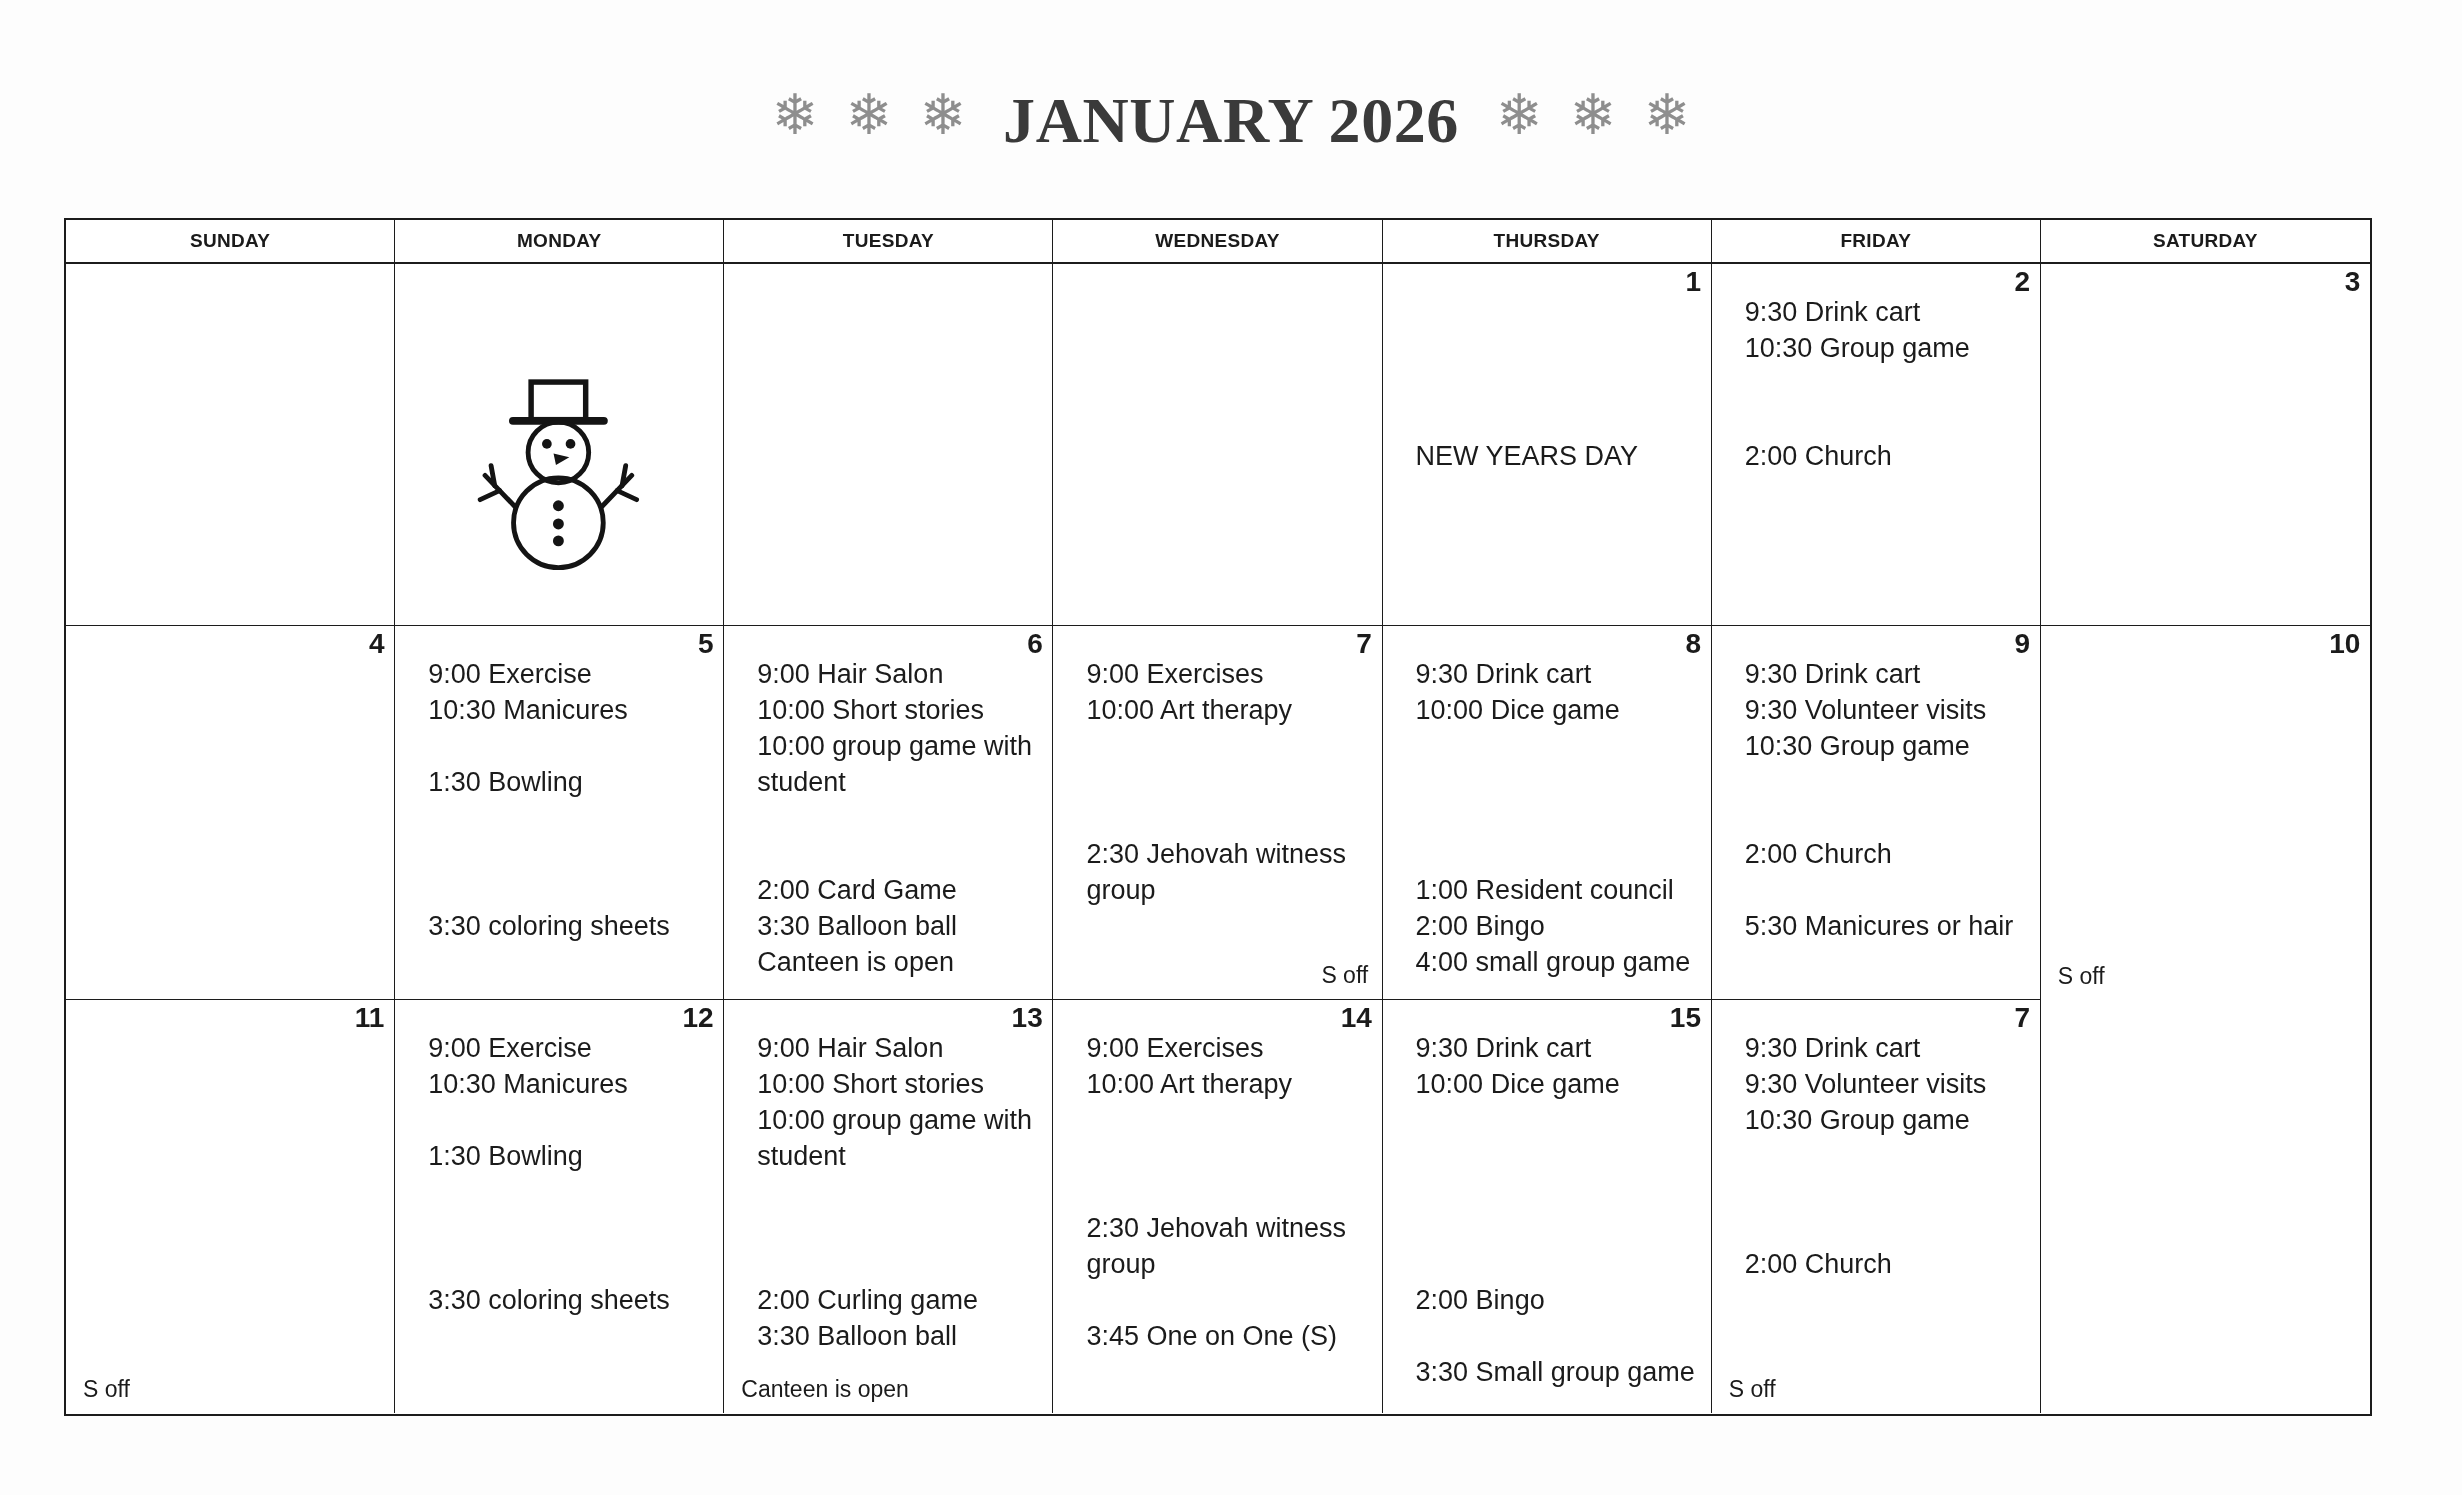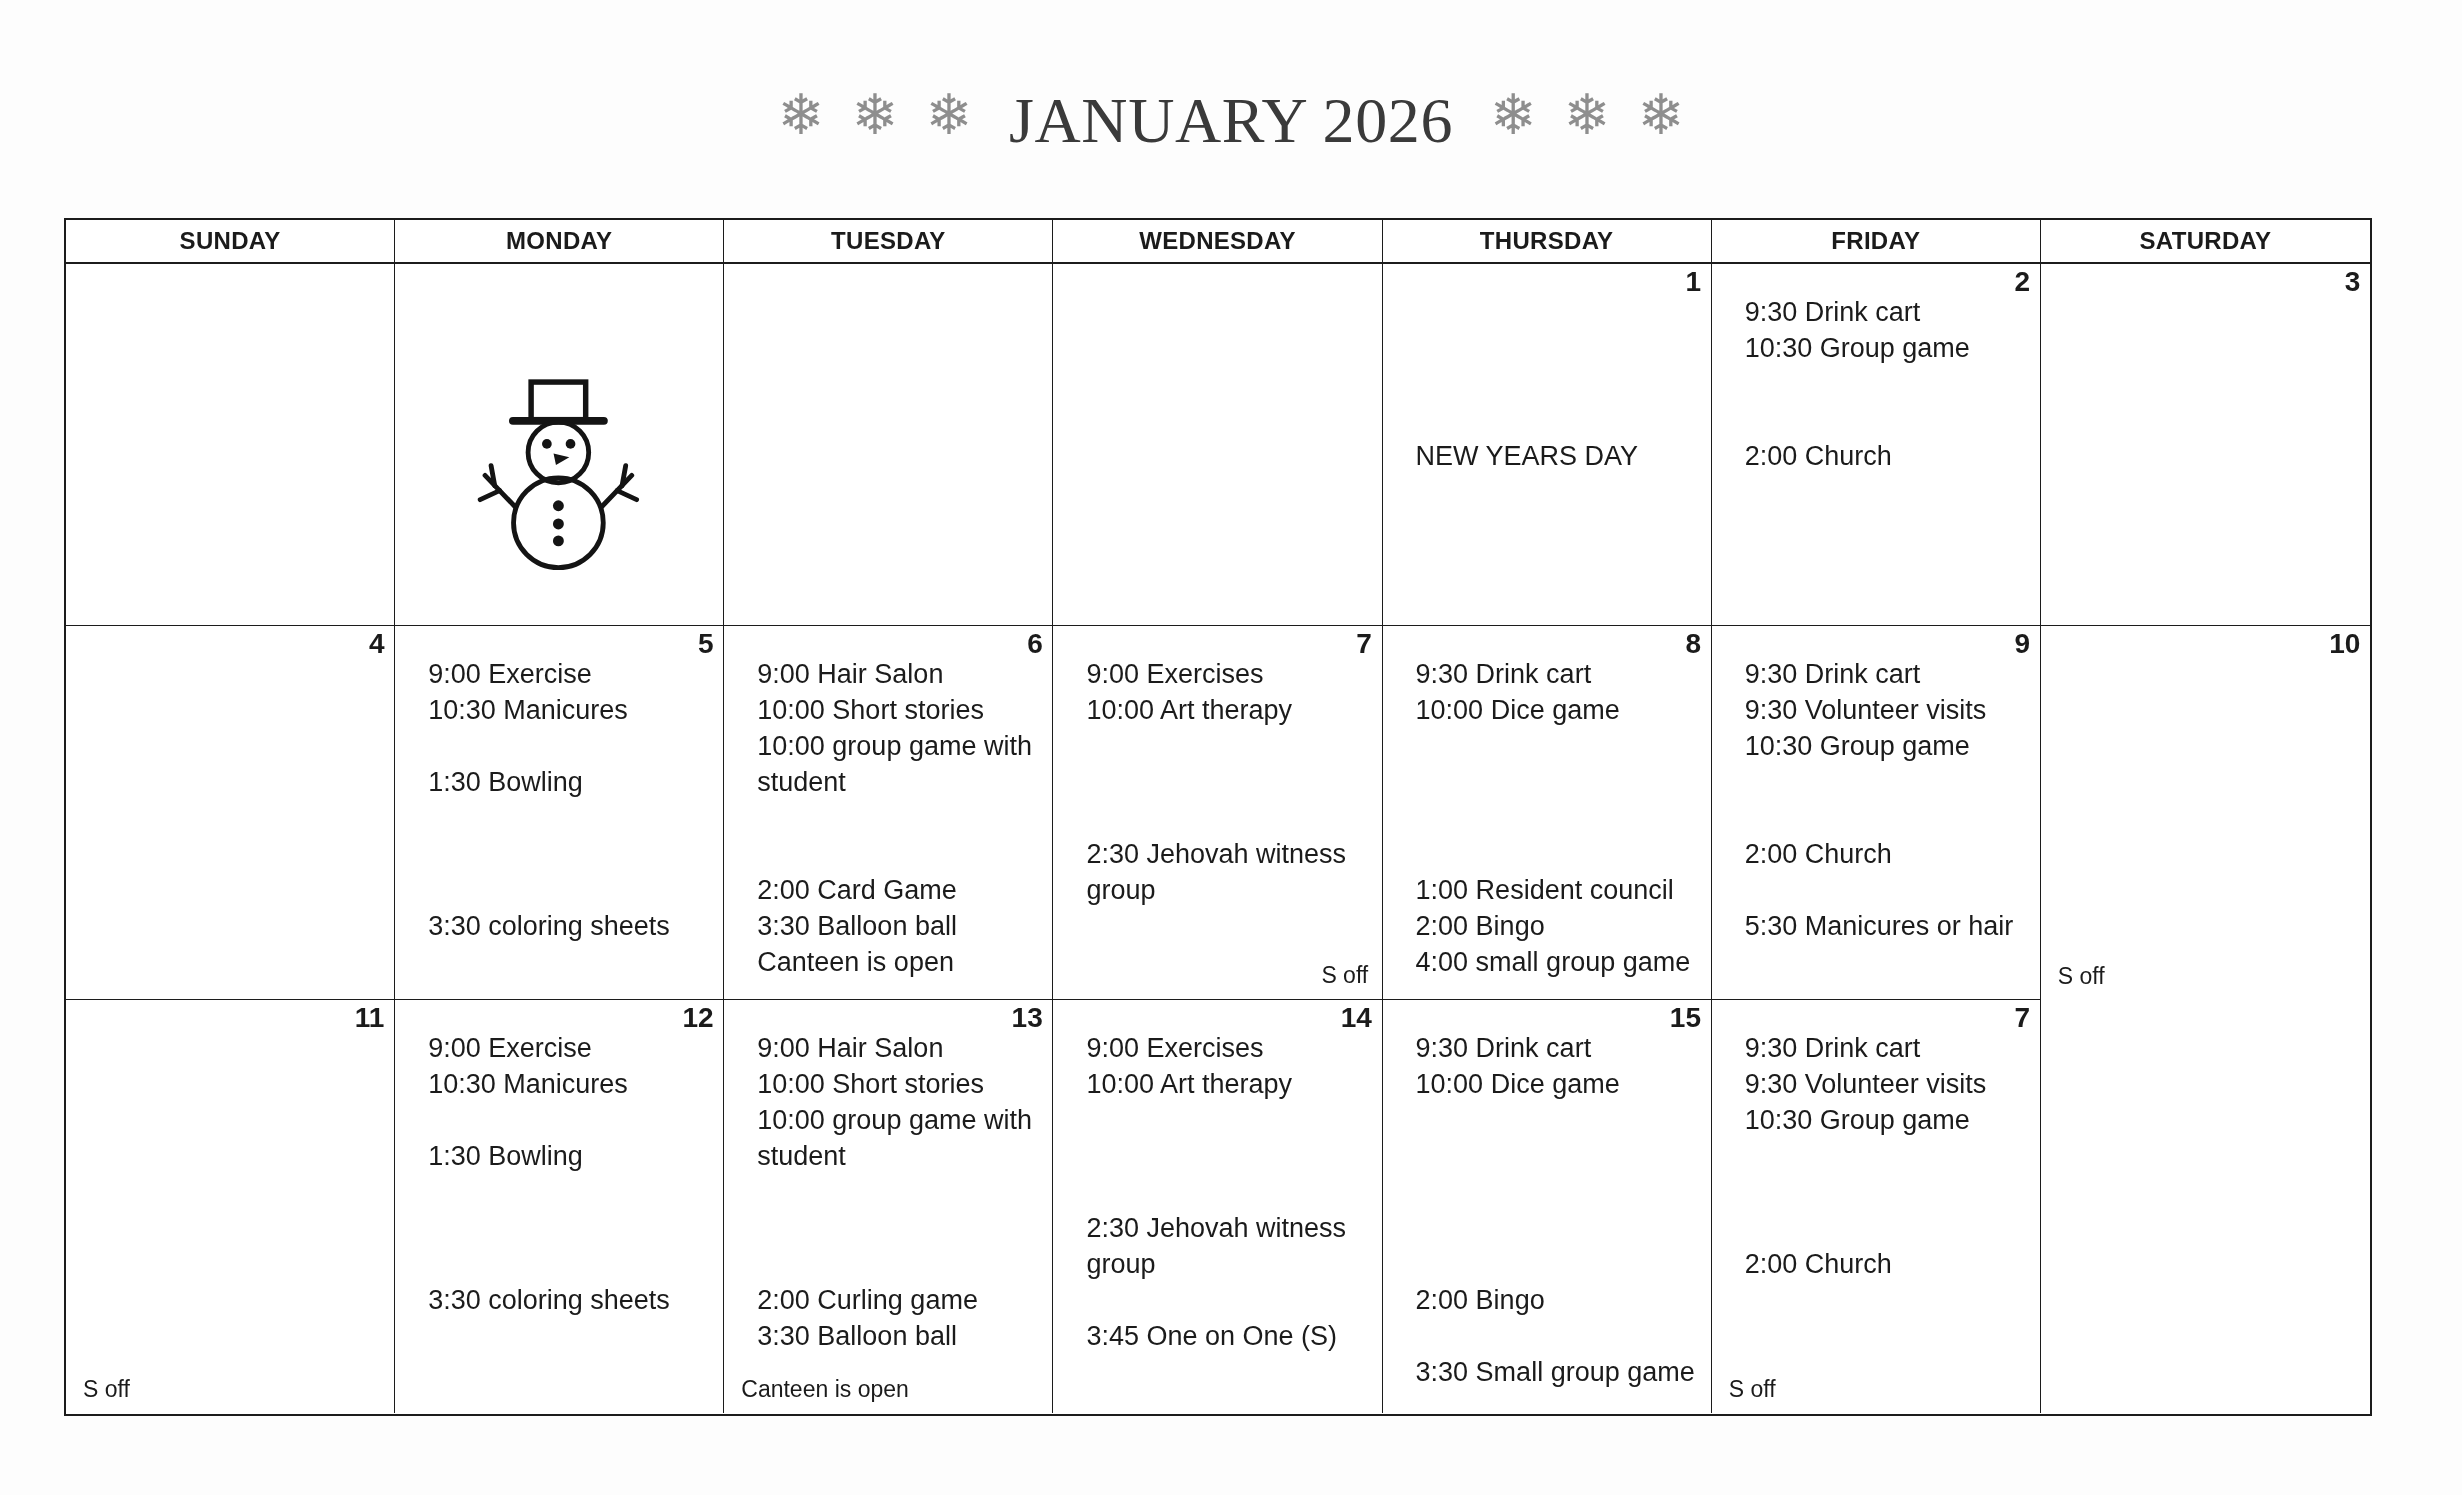--- a/index.html
+++ b/index.html
@@ -3,31 +3,31 @@
 <meta charset="utf-8">
 <style>
   html,body{margin:0;padding:0;background:#ffffff;}
   .page{position:relative;width:2462px;height:1495px;background:#fdfdfd;overflow:hidden;
         font-family:"Liberation Sans",sans-serif;color:#1b1b1b;}
 
   
   .title-bar{position:absolute;top:84px;left:0;width:100%;
              display:flex;justify-content:center;align-items:center;gap:27px;}
   .flake{font-size:56px;line-height:1;color:#8e8e8e;transform:translateY(-6px);}
-  .month-title{font-family:"Liberation Serif",serif;font-weight:400;font-size:64px;
+  .month-title{font-family:"Liberation Serif",serif;font-weight:700;font-size:64px;
                color:#3a3a3a;letter-spacing:0.6px;margin:0 9.7px;white-space:nowrap;}
 
   
   .cal{position:absolute;left:64px;top:218px;width:2308px;height:1198px;
        box-sizing:border-box;border:2.4px solid #1c1c1c;background:#fff;
        display:grid;grid-template-columns:repeat(7,1fr);
        grid-template-rows:44px 362px 374px 413px;}
   .hcell{box-sizing:border-box;border-right:1.8px solid #1c1c1c;border-bottom:2.4px solid #1c1c1c;
          display:flex;align-items:center;justify-content:center;
-         font-weight:700;font-size:24px;letter-spacing:0.3px;}
+         font-weight:700;font-size:19px;letter-spacing:0.3px;}
   .cell{position:relative;box-sizing:border-box;overflow:hidden;
         border-right:1.8px solid #1c1c1c;border-bottom:1.8px solid #1c1c1c;}
   .cal > :nth-child(7n){border-right:none;}
   .cal > :nth-last-child(-n+7){border-bottom:none;}
 
   .date{position:absolute;top:1.2px;right:9.7px;font-weight:700;font-size:28px;line-height:34px;}
   .content{position:absolute;top:30px;left:16px;right:0;}
   .line{min-height:36px;line-height:36px;font-size:27px;
         padding:0 11px 0 17px;white-space:pre-wrap;}
   .line.right{text-align:right;padding-right:8.5px;}

